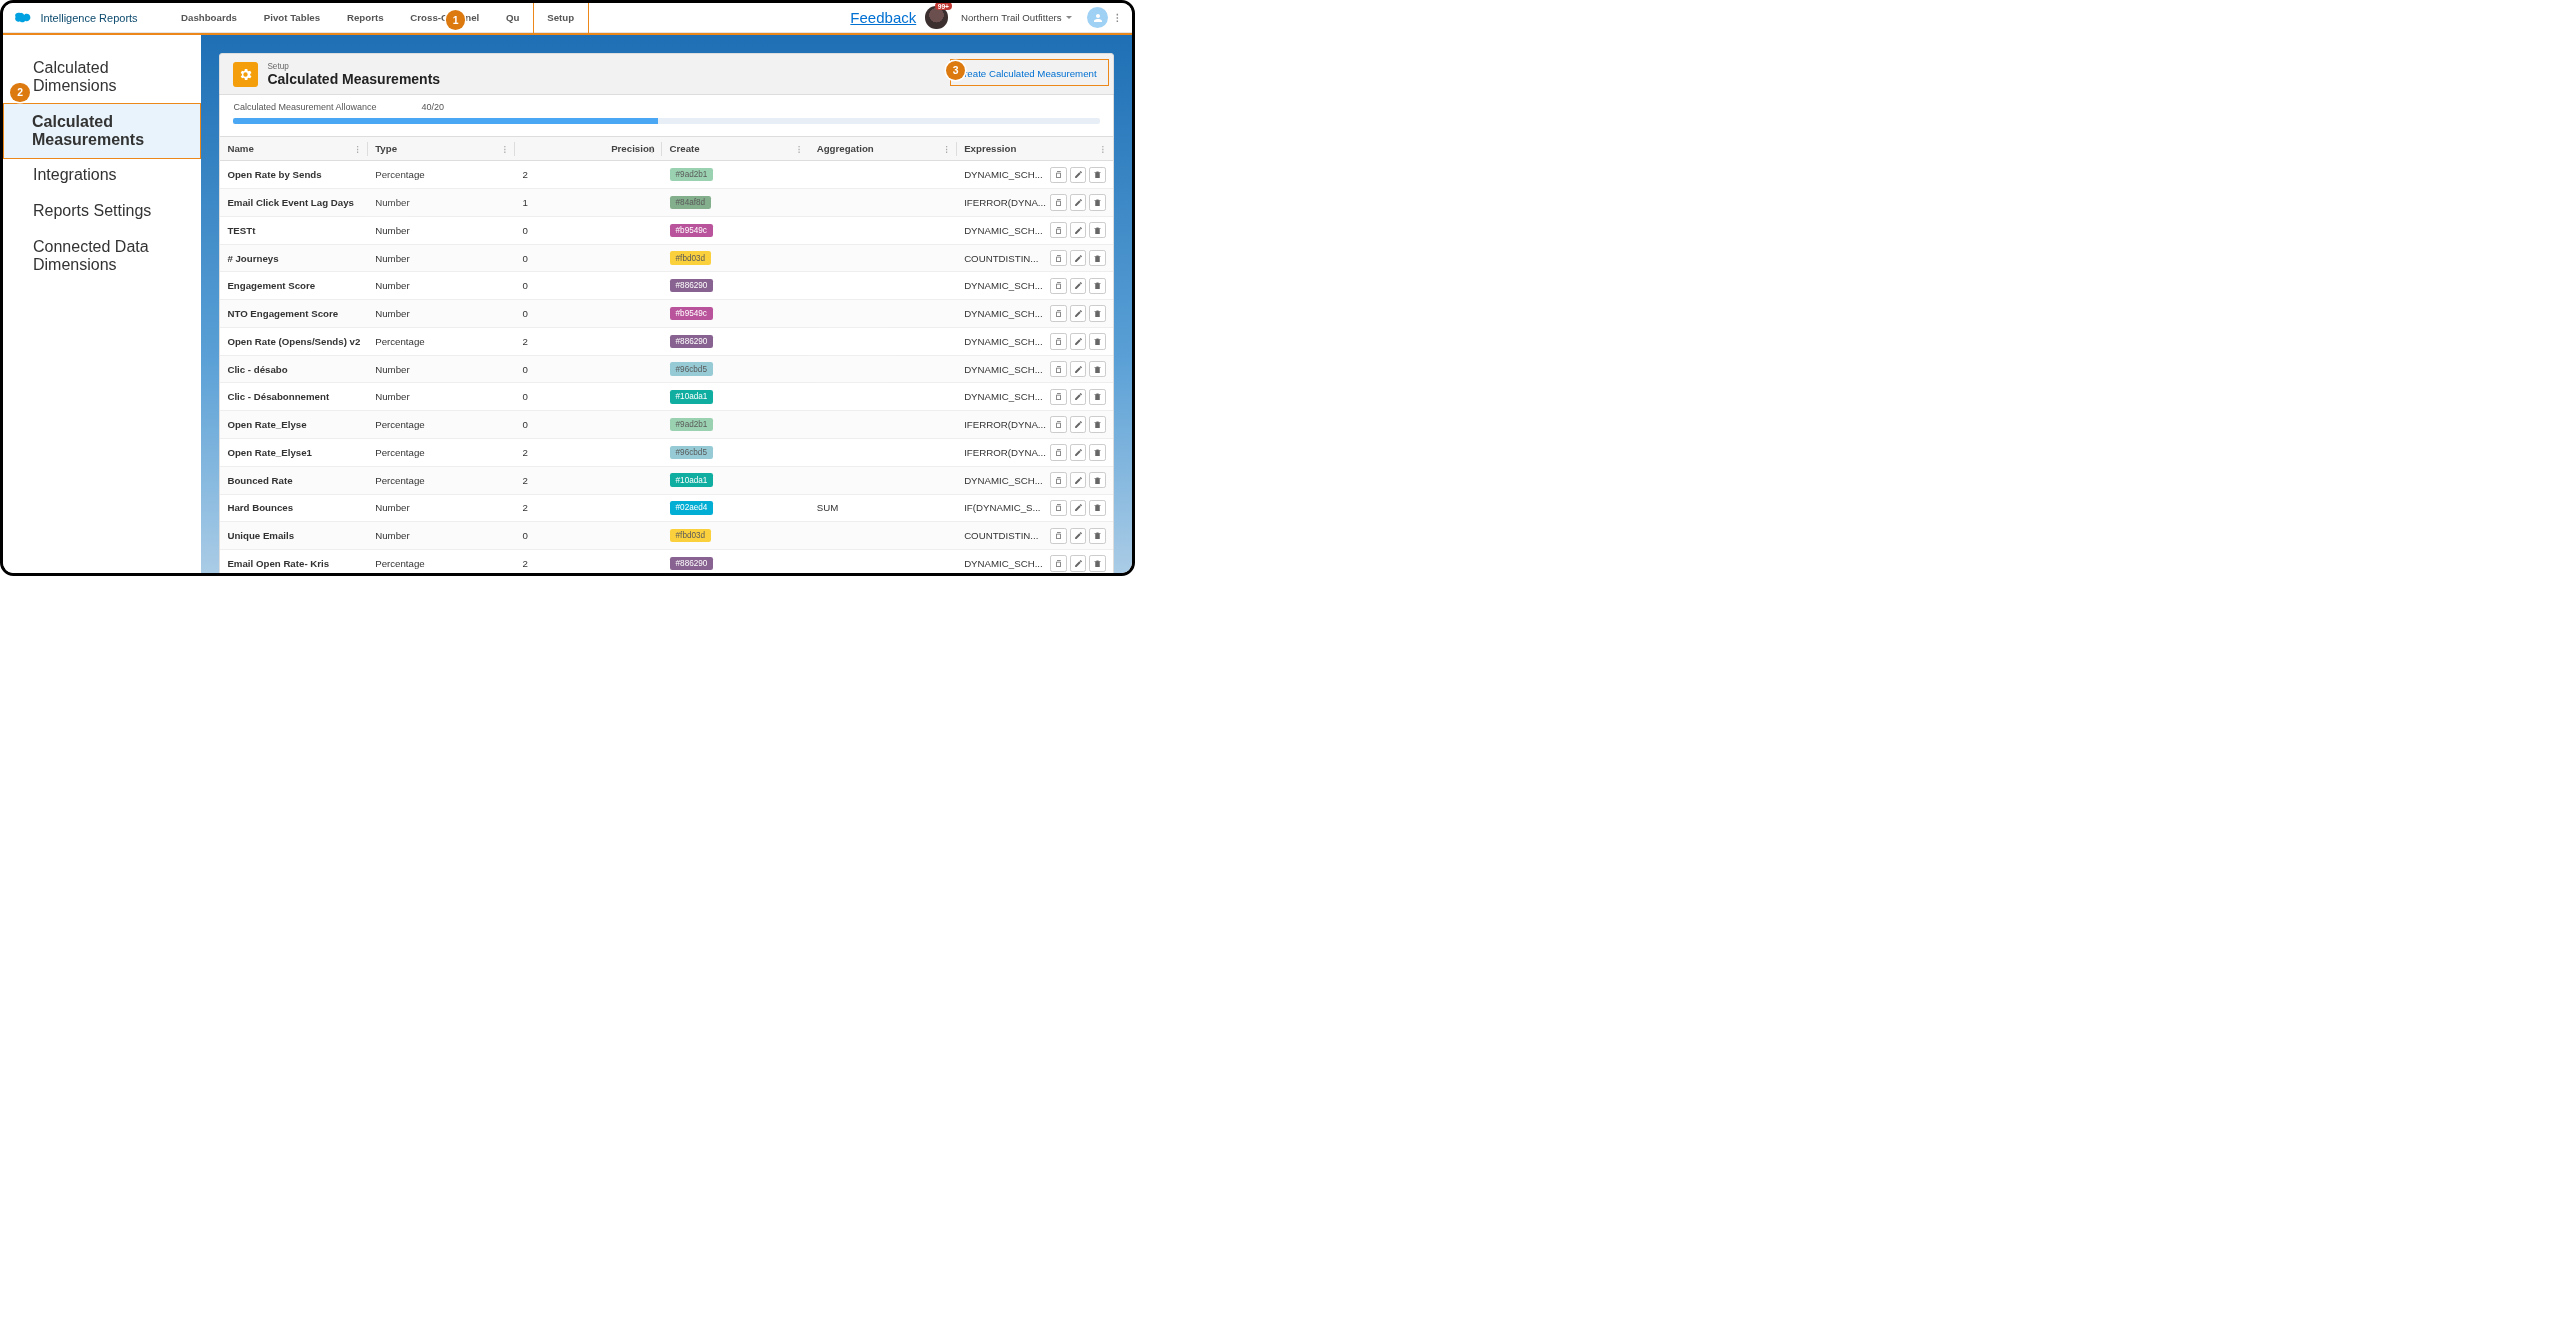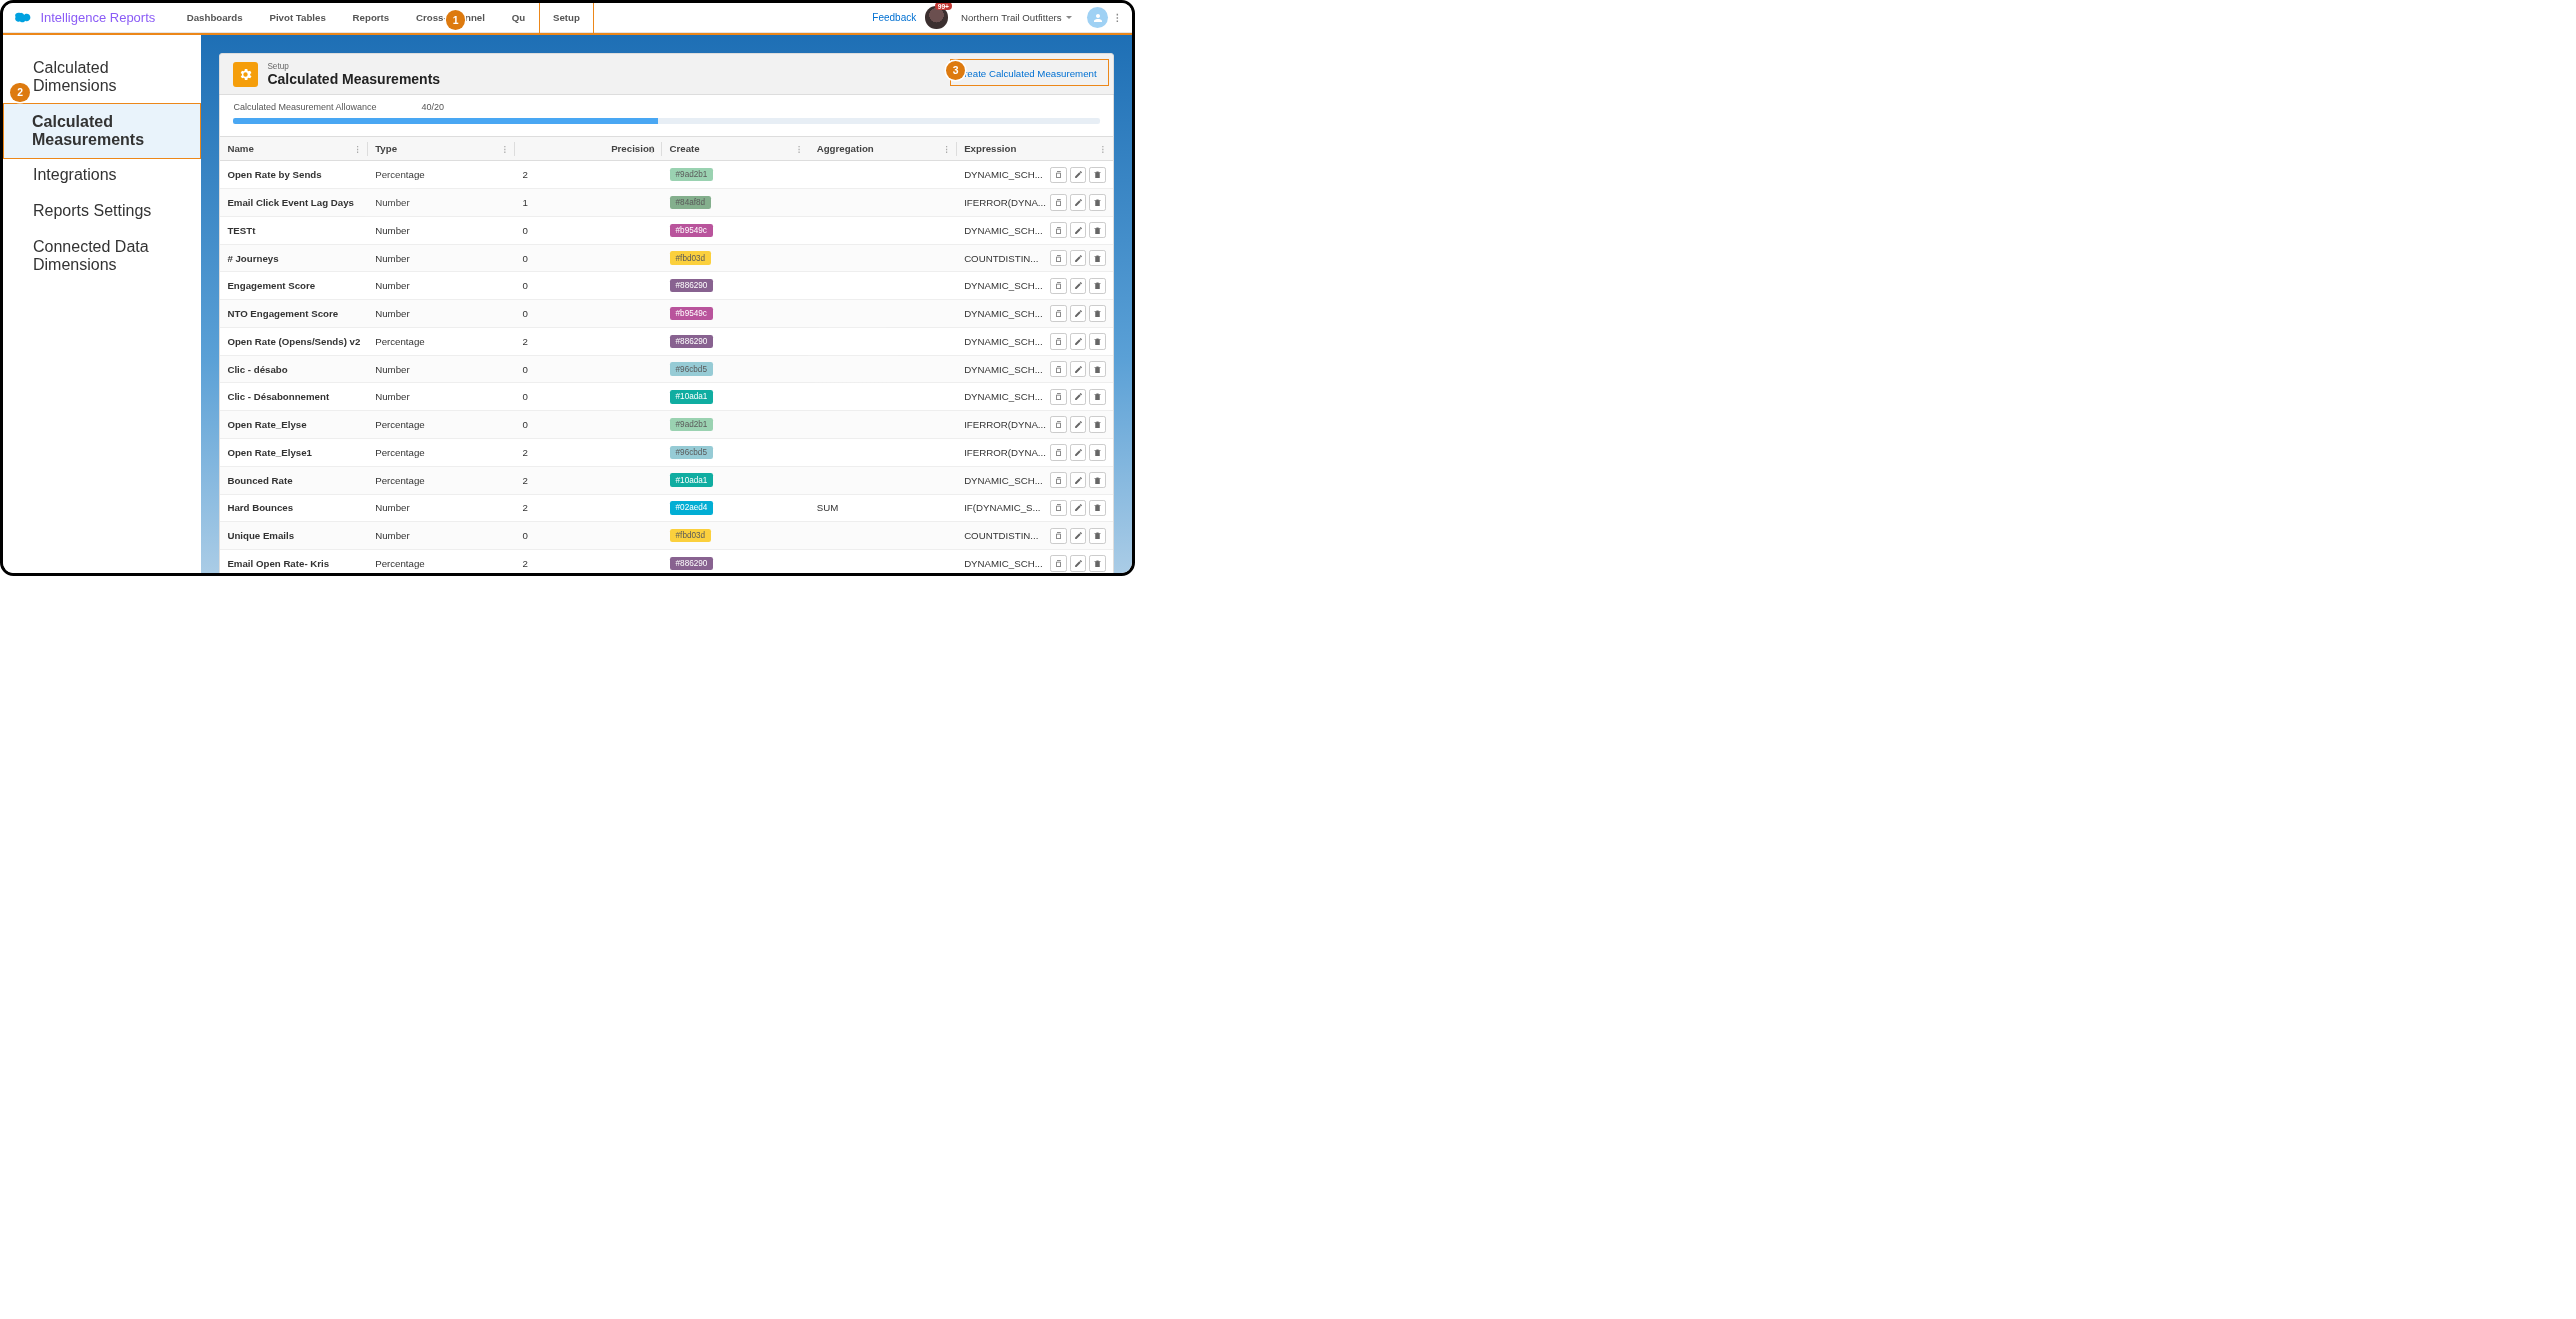--- a/index.html
+++ b/index.html
@@ -2,26 +2,26 @@
 <html style="font-size:12px"><head>
 <meta charset="utf-8">
 <style>
 * { box-sizing: border-box; margin: 0; padding: 0; }
 body { font-family: "Salesforce Sans", Arial, sans-serif; font-size: 9.7px; color: #333; background: #fff; overflow: hidden; }
 .app { width: 1135px; height: 576px; border: 3px solid #000; border-radius: 13.4px; position: relative; overflow: hidden; background: #fff; }
 
 
 .topbar { height: 30px; display: flex; align-items: center; background: #fff; border-bottom: 0.7px solid #e5e5e5; padding: 0 9px; }
 .cloud-logo { width: 21px; height: 15px; margin-right: 7.4px; }
-.app-title { font-size: 13px; color: #8b5cf6; font-weight: 400; margin-right: 18px; }
+.app-title { font-size: 11px; color: #0c4a6e; font-weight: 400; margin-right: 30px; }
 .navtabs { display: flex; height: 30px; font-weight: bold; }
 .navtab { display: flex; align-items: center; padding: 0 13.4px; font-size: 9.7px; color: #555; cursor: pointer; position: relative; }
 .navtab.highlight { border: 1.5px solid #ec8719; border-bottom: none; margin-top:-0.7px;}
 .topbar .spacer { flex: 1; }
-.feedback { color: #0070d2; font-size: 10px; margin-right: 9px; cursor: pointer; }
+.feedback { color: #0070d2; font-size: 15px; margin-right: 9px; cursor: pointer; text-decoration: underline; }
 .astro-wrap { position: relative; width: 22.3px; height: 22.3px; margin-right: 13.4px; }
 .astro { width: 22.3px; height: 22.3px; border-radius: 50%; background: radial-gradient(circle at 50% 40%, #6b4f4f 0 40%, #3b2f2f 41% 100%); }
 .badge99 { position: absolute; top: -4.5px; right: -4.5px; background: #c23934; color: #fff; font-size: 6.7px; font-weight: bold; padding: 0.7px 3px; border-radius: 6px; }
 .org-name { font-size: 9.7px; color: #444; margin-right: 4.5px; }
 .caret-down { width: 0; height: 0; border-left: 3px solid transparent; border-right: 3px solid transparent; border-top: 3.7px solid #888; margin-right: 15px; }
 .avatar { width: 21px; height: 21px; border-radius: 50%; background: #9fd1f4; display:flex; align-items:center; justify-content:center; margin-right: 4.5px;}
 .avatar svg { width:12px; height:12px; fill:#fff; }
 .dots { color:#888; letter-spacing:0.7px; font-weight:bold;}
 
 .orange-bar { height: 2.2px; background: #ec8719; }

